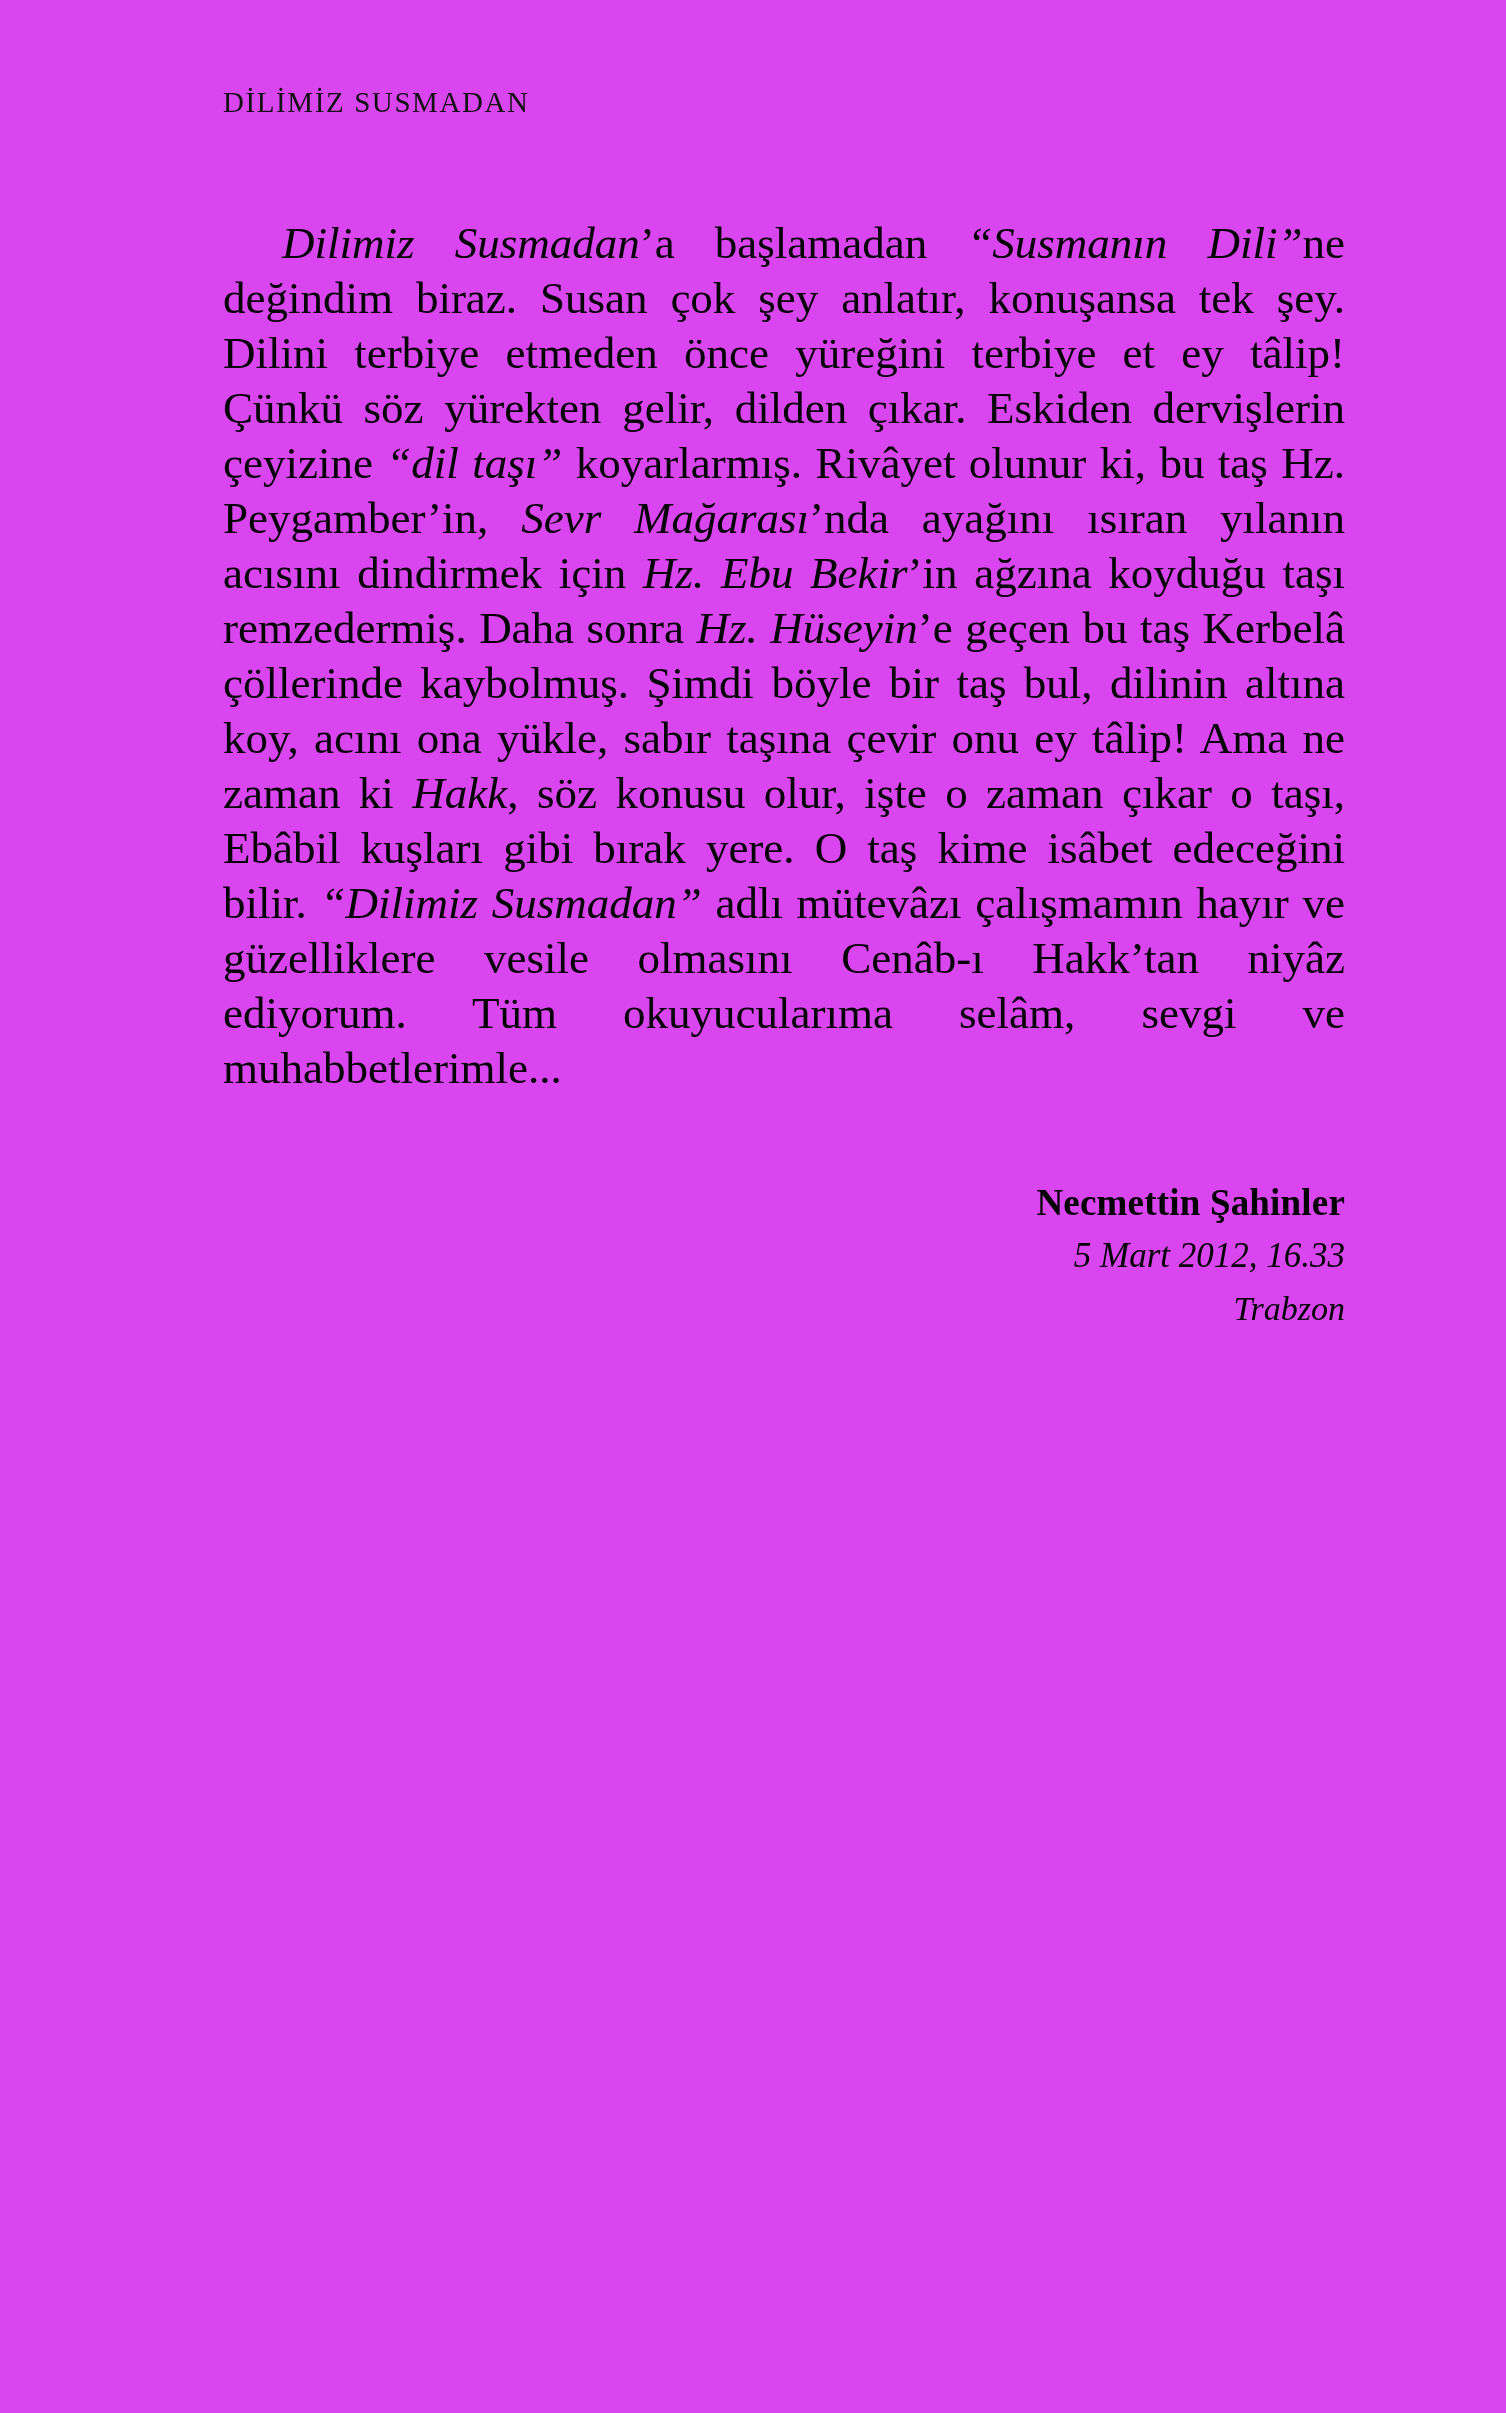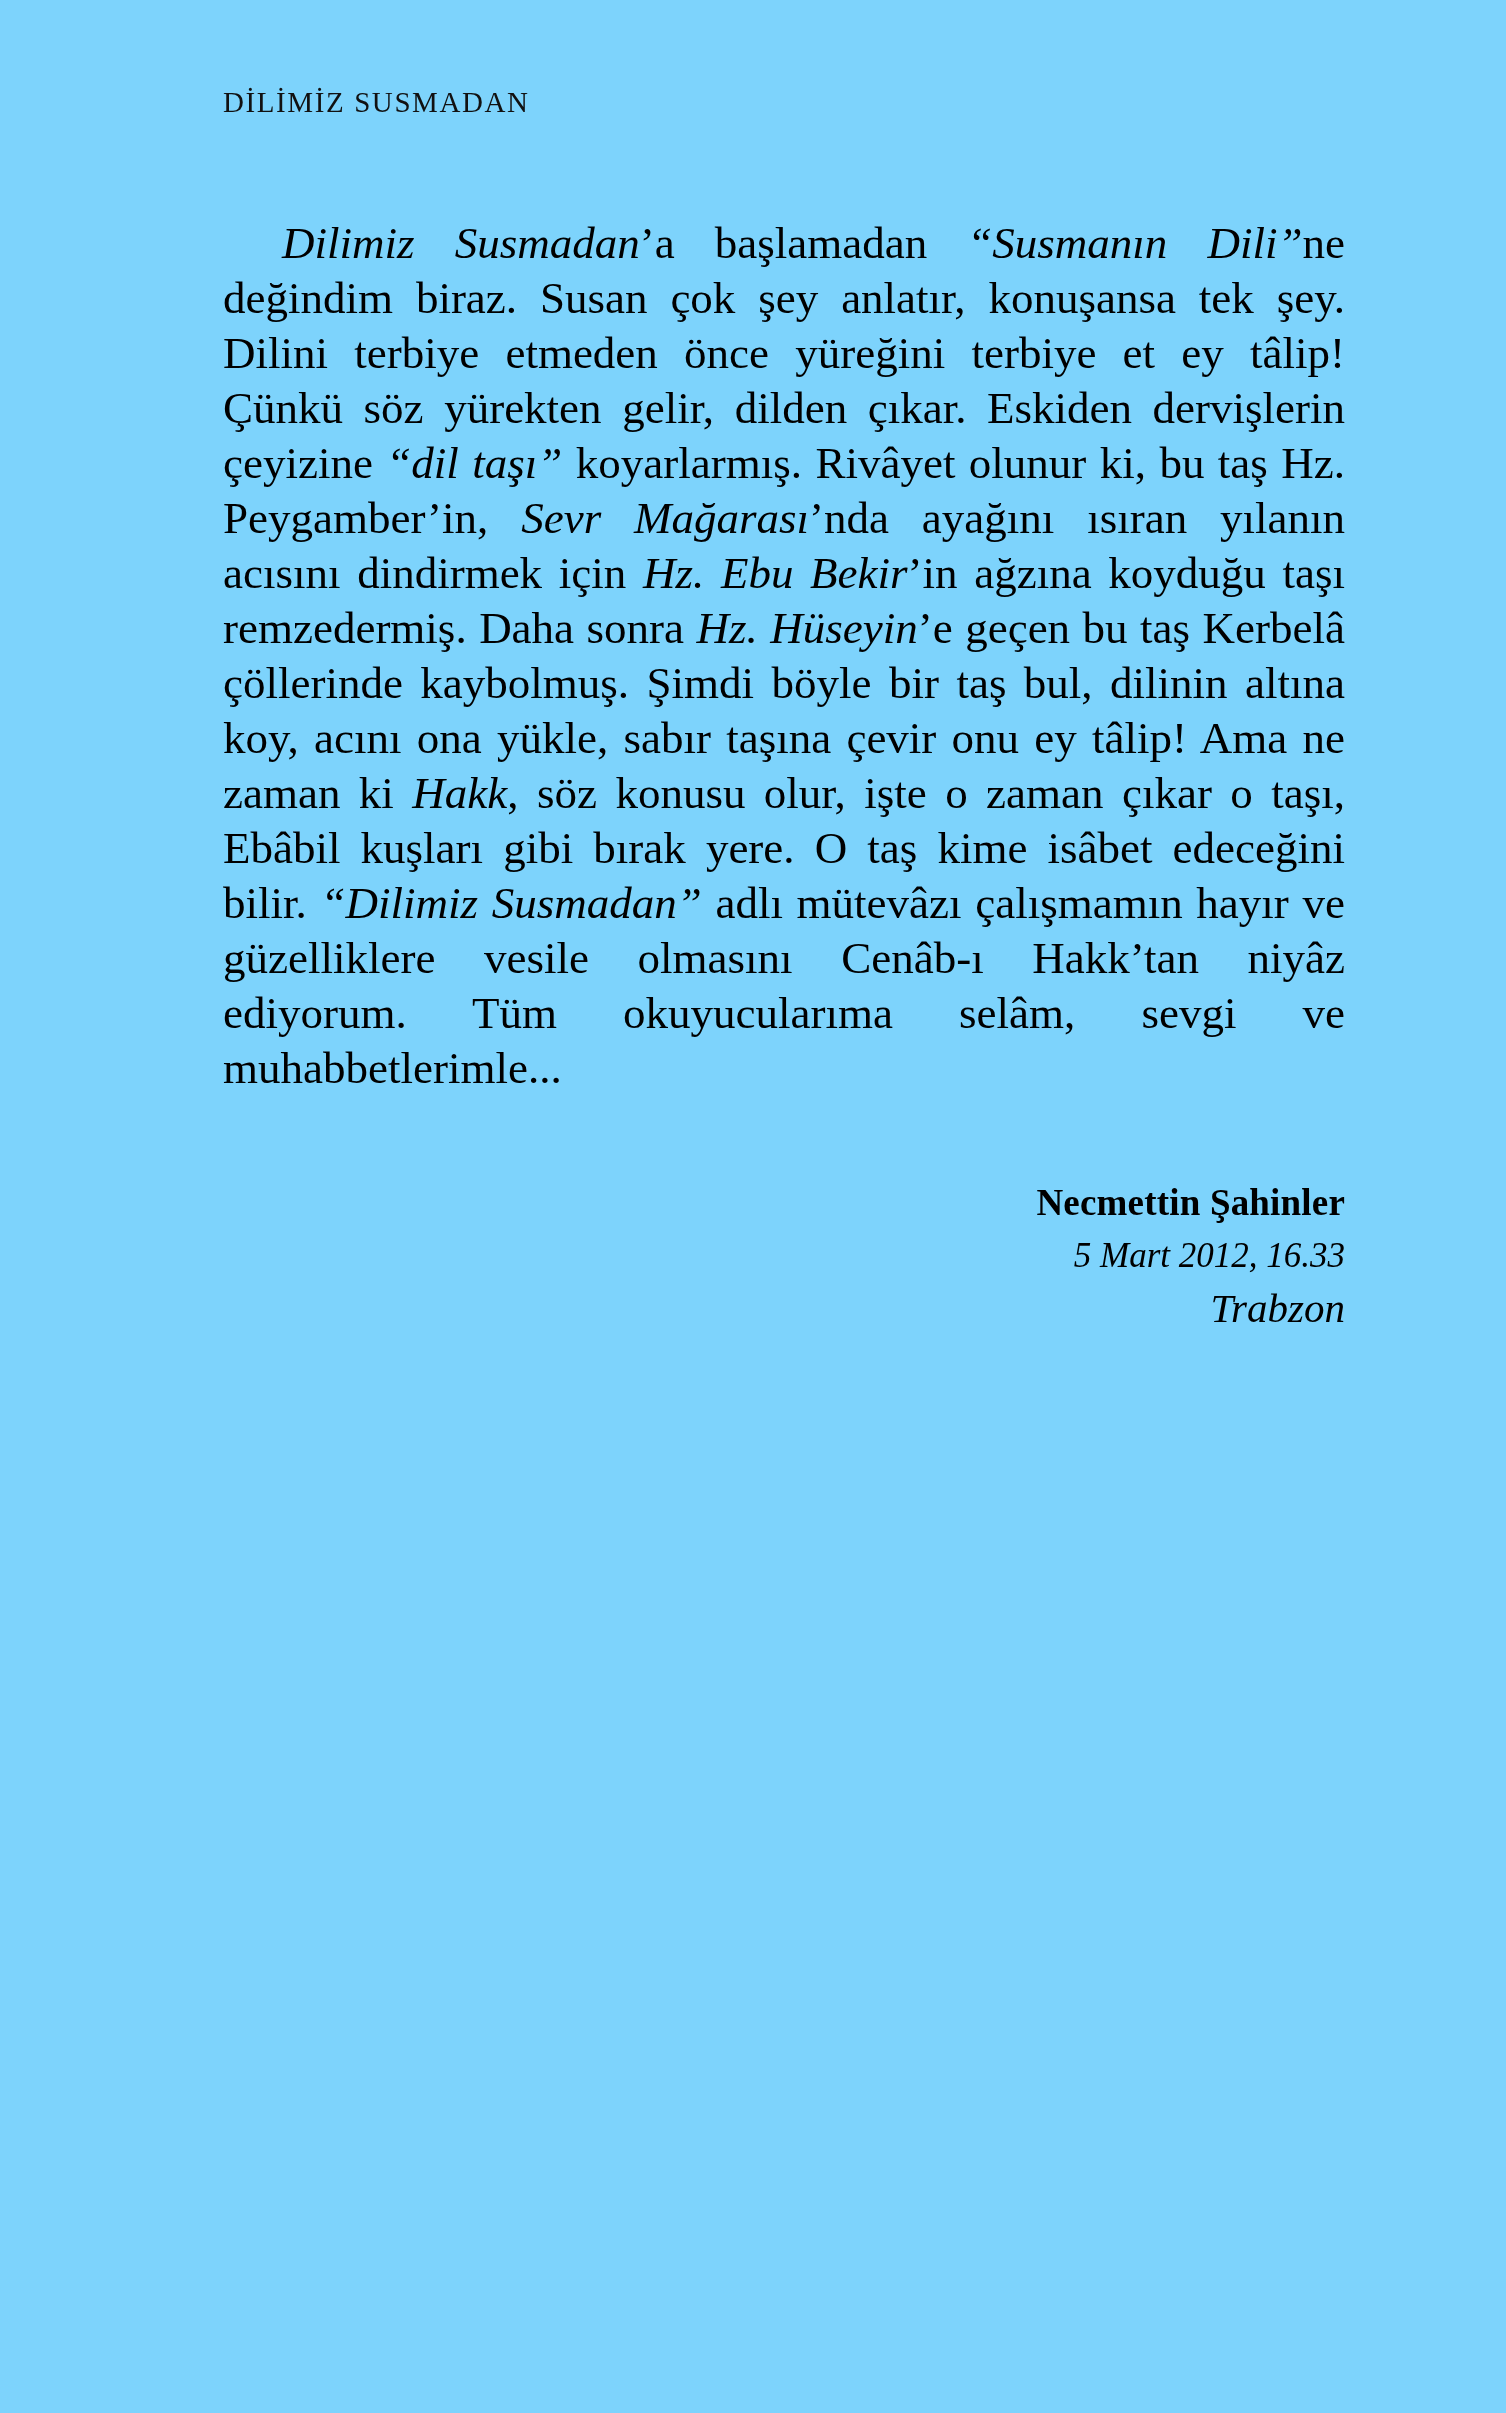--- a/index.html
+++ b/index.html
@@ -78,29 +78,29 @@
 
   .sig-date {
     margin: 0;
     font-size: 35px;
     line-height: 53px;
     font-style: italic;
   }
 
   .sig-place {
     margin: 0;
-    font-size: 41px;
+    font-size: 34px;
     line-height: 53px;
     font-style: italic;
   }
 </style>
 </head>
 <body>
 
-<div class="page" style="background: #7dd3fc; color: rgb(0, 0, 0);">
+<div class="page" style="background: #d946ef; color: rgb(0, 0, 0);">
 
   <div class="running-head">DİLİMİZ SUSMADAN</div>
 
   <div class="body-block">
     <p class="body-paragraph"><i>Dilimiz Susmadan</i><span>’a başlamadan </span><i>“Susmanın Dili”</i><span>ne değindim biraz. Susan çok şey anlatır, konuşansa tek şey. Dilini terbiye etmeden önce yüreğini terbiye et ey tâlip! Çünkü söz yürekten gelir, dilden çıkar. Eskiden dervişlerin çeyizine </span><i>“dil taşı”</i><span> koyarlarmış. Rivâyet olunur ki, bu taş Hz. Peygamber’in, </span><i>Sevr Mağarası</i><span>’nda ayağını ısıran yılanın acısını dindirmek için </span><i>Hz. Ebu Bekir</i><span>’in ağzına koyduğu taşı remzedermiş. Daha sonra </span><i>Hz. Hüseyin</i><span>’e geçen bu taş Kerbelâ çöllerinde kaybolmuş. Şimdi böyle bir taş bul, dilinin altına koy, acını ona yükle, sabır taşına çevir onu ey tâlip! Ama ne zaman ki </span><i>Hakk</i><span>, söz konusu olur, işte o zaman çıkar o taşı, Ebâbil kuşları gibi bırak yere. O taş kime isâbet edeceğini bilir. </span><i>“Dilimiz Susmadan”</i><span> adlı mütevâzı çalışmamın hayır ve güzelliklere vesile olmasını Cenâb-ı Hakk’tan niyâz ediyorum. Tüm okuyucularıma selâm, sevgi ve muhabbetlerimle...</span></p>
   </div>
 
   <div class="signature-block">
     <p class="sig-name">Necmettin Şahinler</p>
     <p class="sig-date">5 Mart 2012, 16.33</p>

